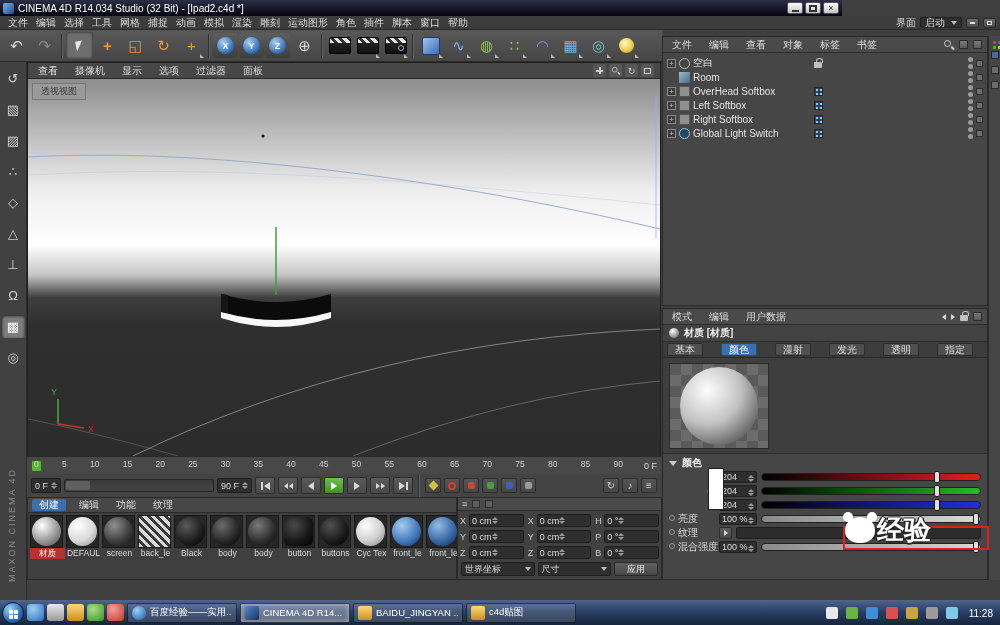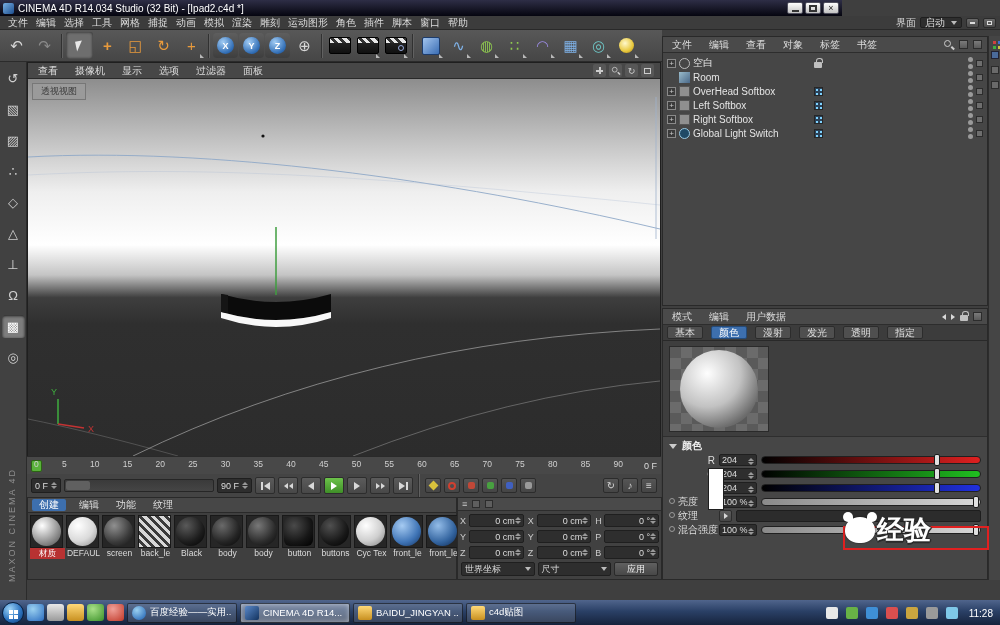--- a/index.html
+++ b/index.html
@@ -102,21 +102,21 @@
 .s10{background:radial-gradient(circle at 35% 30%,#a6cbf2,#3f74b6 60%,#12315e)}
 .s11{background:radial-gradient(circle at 35% 30%,#93bce8,#33649f 60%,#0d2750)}
 
 #coords{position:absolute;left:457px;top:497px;width:205px;height:83px;background:#414141;border:1px solid #292929;font-size:9px}
 #coordhdr{height:13px;background:#4a4a4a;border-bottom:1px solid #2c2c2c;display:flex;align-items:center;padding:0 4px;gap:5px;color:#ccc}
 .hsq{width:8px;height:8px;background:#5e5e5e;border:1px solid #2c2c2c}
 #cgrid{display:flex;padding:3px 2px 2px 2px;gap:4px}
 .ccol{display:flex;flex-direction:column;gap:3px;flex:1}
 .crow{display:flex;align-items:center;gap:2px}
 .clabel{width:7px;color:#ccc;flex:none}
-.cfield{flex:1;height:13px;background:#2e2e2e;border:1px solid #1f1f1f;border-radius:2px;display:flex;align-items:center;justify-content:flex-end;padding:0 2px;color:#ddd}
+.cfield{flex:1;height:13px;background:#2e2e2e;border:1px solid #1f1f1f;border-radius:2px;display:flex;align-items:center;justify-content:flex-start;padding:0 2px;color:#ddd}
 #cbottom{display:flex;gap:3px;padding:1px 3px;align-items:center}
 .csel{flex:1;height:14px;background:#2e2e2e;border:1px solid #1f1f1f;border-radius:2px;display:flex;align-items:center;justify-content:space-between;padding:0 3px;color:#ddd}
 .cbtn{width:44px;height:14px;background:linear-gradient(#606060,#484848);border:1px solid #2a2a2a;border-radius:2px;display:flex;align-items:center;justify-content:center;color:#eee;flex:none}
 
 #om{position:absolute;left:662px;top:36px;width:326px;height:270px;background:#464646;border:1px solid #292929}
 .pmenu{height:16px;background:#4a4a4a;border-bottom:1px solid #2d2d2d;display:flex;align-items:center;gap:9px;padding:0 5px}
 .pmenu-right{margin-left:auto;display:flex;align-items:center;gap:5px}
 .mag{width:11px;height:11px;position:relative}
 .mag::before{content:"";position:absolute;left:1px;top:1px;width:5px;height:5px;border:1.4px solid #ccc;border-radius:50%}
 .mag::after{content:"";position:absolute;left:7.5px;top:7.5px;width:3.5px;height:1.5px;background:#ccc;transform:rotate(45deg)}
@@ -141,21 +141,21 @@
 .lockicon{width:8px;height:6px;background:#c0c0c0;border-radius:1px;position:relative;margin-top:4px;flex:none}
 .lockicon::before{content:"";position:absolute;left:1.5px;top:-4px;width:5px;height:4px;border:1.3px solid #c0c0c0;border-bottom:none;border-radius:3px 3px 0 0}
 .ovis{display:flex;align-items:center;gap:3px;margin-left:auto}
 .dotcol{display:flex;flex-direction:column;gap:2px}
 .vdot{width:5px;height:5px;border-radius:50%;background:#9a9a9a}
 .osq{width:7px;height:7px;background:#6e6e6e;border:1px solid #2c2c2c}
 
 #attr{position:absolute;left:662px;top:308px;width:326px;height:272px;background:#464646;border:1px solid #292929}
 #attrtitle{height:17px;display:flex;align-items:center;gap:5px;padding:0 6px;color:#eee;font-weight:bold;background:#424242;border-bottom:1px solid #2e2e2e}
 .matdot{width:10px;height:10px;border-radius:50%;background:radial-gradient(circle at 35% 30%,#fff,#999 60%,#555)}
-#attrtabs{height:16px;display:flex;gap:8px;padding:0 4px;align-items:center;background:#3c3c3c;border-bottom:1px solid #292929}
+#attrtabs{height:16px;display:flex;gap:18px;padding:0 4px;align-items:center;background:#3c3c3c;border-bottom:1px solid #292929}
 .atab{padding:0 7px;height:13px;display:flex;align-items:center;background:#4f4f4f;border:1px solid #2c2c2c;border-radius:2px;color:#ddd;white-space:nowrap}
 .atab.active{background:#3d6fae;color:#fff;border-color:#244a78}
 #prevwrap{height:96px;position:relative;border-bottom:1px solid #2e2e2e;background:#3e3e3e}
 #preview{position:absolute;left:6px;top:5px;width:100px;height:86px;border:1px solid #2a2a2a;background-color:#5a5a5a;background-image:linear-gradient(45deg,#6b6b6b 25%,transparent 25%,transparent 75%,#6b6b6b 75%),linear-gradient(45deg,#6b6b6b 25%,transparent 25%,transparent 75%,#6b6b6b 75%);background-size:22px 22px;background-position:0 0,11px 11px;display:flex;align-items:center;justify-content:center}
 #prevsphere{width:78px;height:78px;border-radius:50%;background:radial-gradient(circle at 35% 30%,#fefefe,#c2c2c2 45%,#6e6e6e 75%,#3c3c3c)}
 #attrrows{padding:2px 0}
 .arow{height:14px;display:flex;align-items:center;gap:4px;padding:0 6px}
 .ahdr{color:#f0f0f0;font-weight:bold;gap:5px}
 .tridn{width:0;height:0;border-left:4px solid transparent;border-right:4px solid transparent;border-top:5px solid #ccc}
 .alabel{width:46px;color:#ddd;white-space:nowrap;flex:none}
@@ -850,20 +850,24 @@
       <span class="mi">模式</span>
       <span class="mi">编辑</span>
       <span class="mi">用户数据</span>
       <div class="pmenu-right">
         <span class="tri-l sm"></span>
         <span class="tri-r sm"></span>
         <span class="lockicon" style="margin-top:2px"></span>
         <span class="gridsq"></span>
       </div>
     </div>
+    <div id="attrtitle">
+      <span class="matdot"></span>
+      <span>材质 [材质]</span>
+    </div>
     <div id="attrtabs">
       <span class="atab">基本</span>
       <span class="atab active">颜色</span>
       <span class="atab">漫射</span>
       <span class="atab">发光</span>
       <span class="atab">透明</span>
       <span class="atab">指定</span>
     </div>
     <div id="prevwrap">
       <div id="preview">

